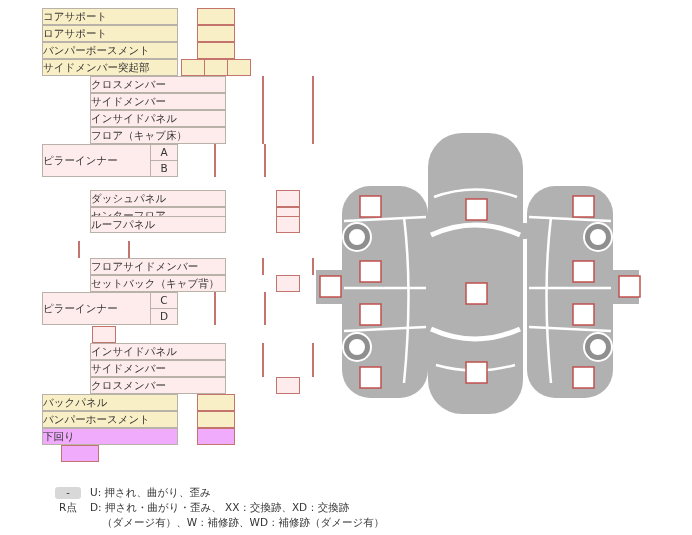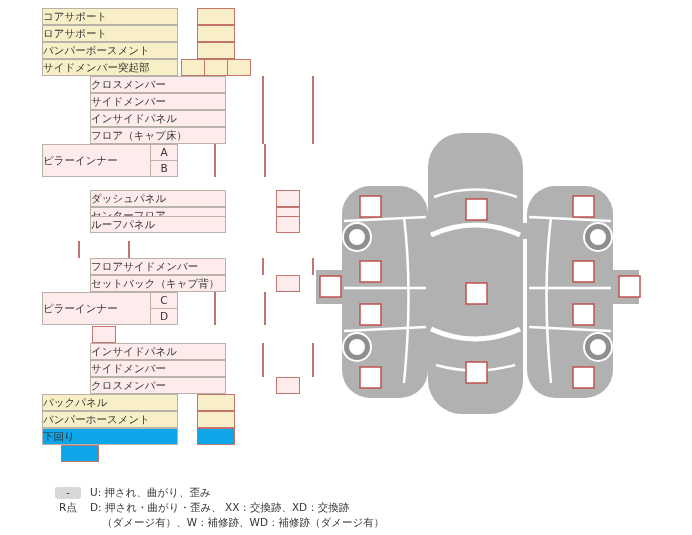--- a/index.html
+++ b/index.html
@@ -9,21 +9,21 @@
   
   .prow{position:absolute;left:42px;display:flex;height:17px;}
   .plabel{width:136px;height:17px;box-sizing:border-box;border:1px solid #b9b2a8;
           font-size:10.5px;line-height:15px;padding-left:0;white-space:nowrap;overflow:hidden;}
   .cells{width:72px;margin-left:2px;display:flex;justify-content:center;}
   .cell{height:17px;box-sizing:border-box;border:1px solid #c3746c;}
   .cell+.cell{margin-left:-1px;}
   .w38{width:38px}.w33{width:33px}.w24{width:24px}.w66{width:66px}
   .sy .plabel,.sy .cell{background:#f9efc6;}
   .sp .plabel,.sp .cell{background:#fdeceb;margin-left:48px;}
-  .sg .plabel,.sg .cell{background:#0ea5e9;}
+  .sg .plabel,.sg .cell{background:#f0abfc;}
 
   
   .pgroup{position:absolute;left:42px;display:flex;}
   .pg-main{width:109px;box-sizing:border-box;border:1px solid #b9b2a8;background:#fdeceb;
            font-size:10.5px;display:flex;align-items:center;}
   .pg-subs{width:28px;display:flex;flex-direction:column;margin-left:-1px;}
   .pg-sub{height:17px;box-sizing:border-box;border:1px solid #b9b2a8;background:#fdeceb;
           font-size:10.5px;text-align:center;line-height:15px;}
   .pg-sub+.pg-sub{margin-top:-1px;}
   .pg-cells{margin-left:2px;display:flex;flex-direction:column;}

